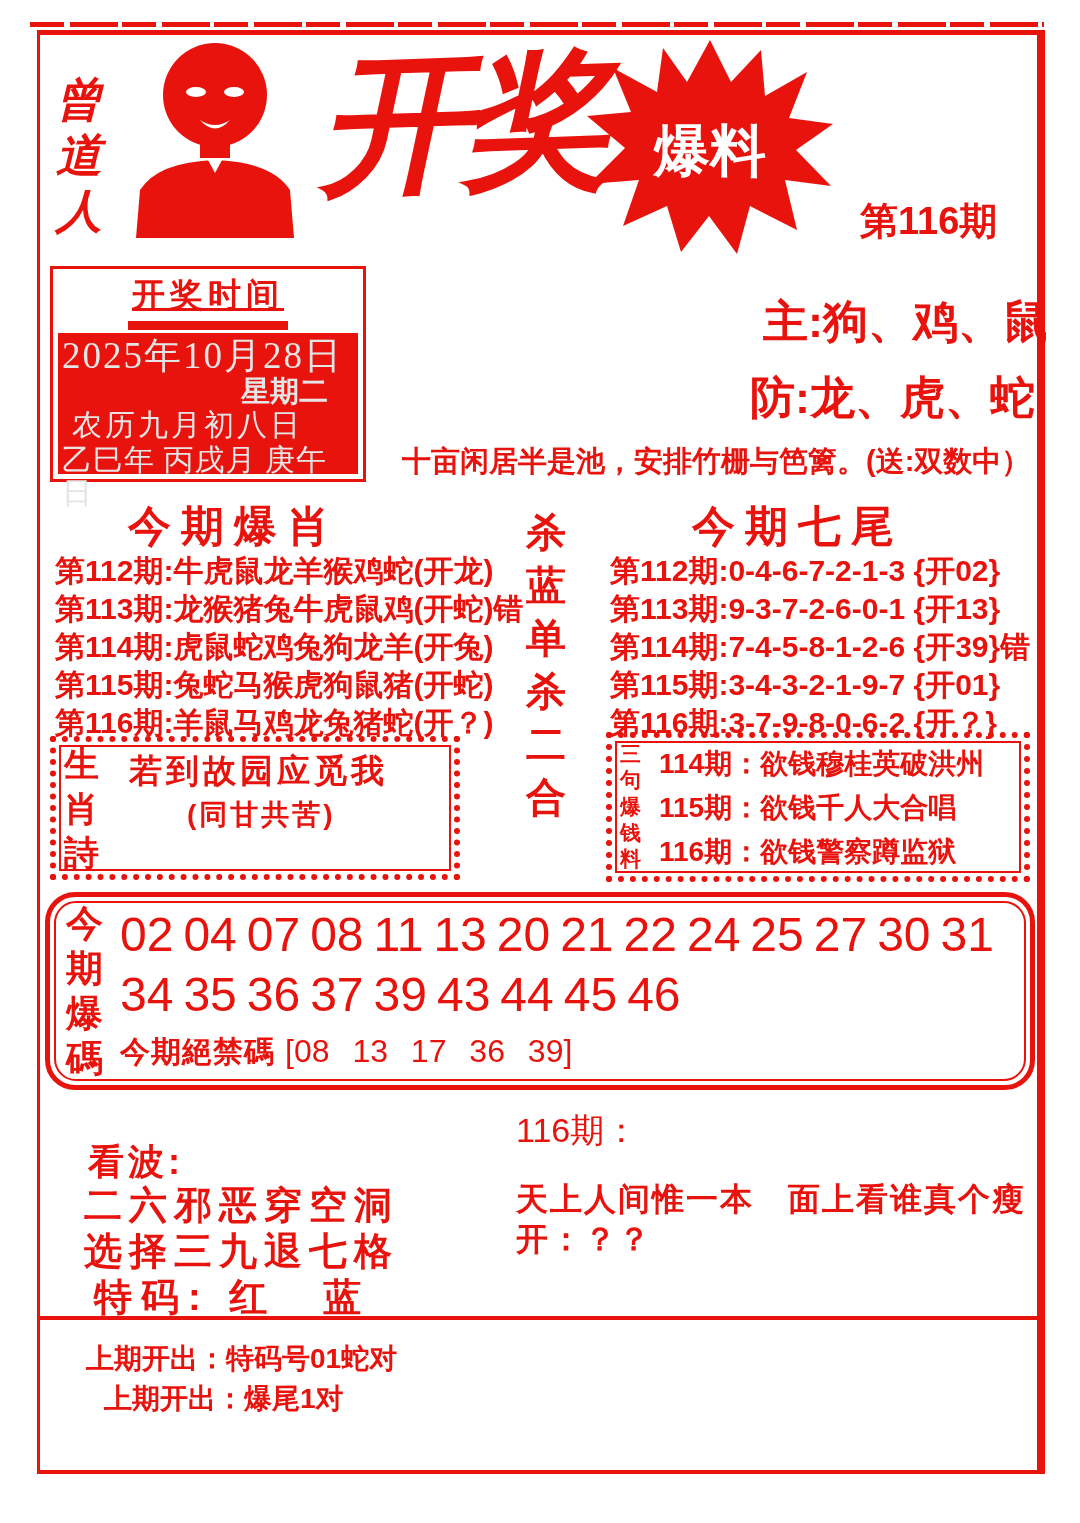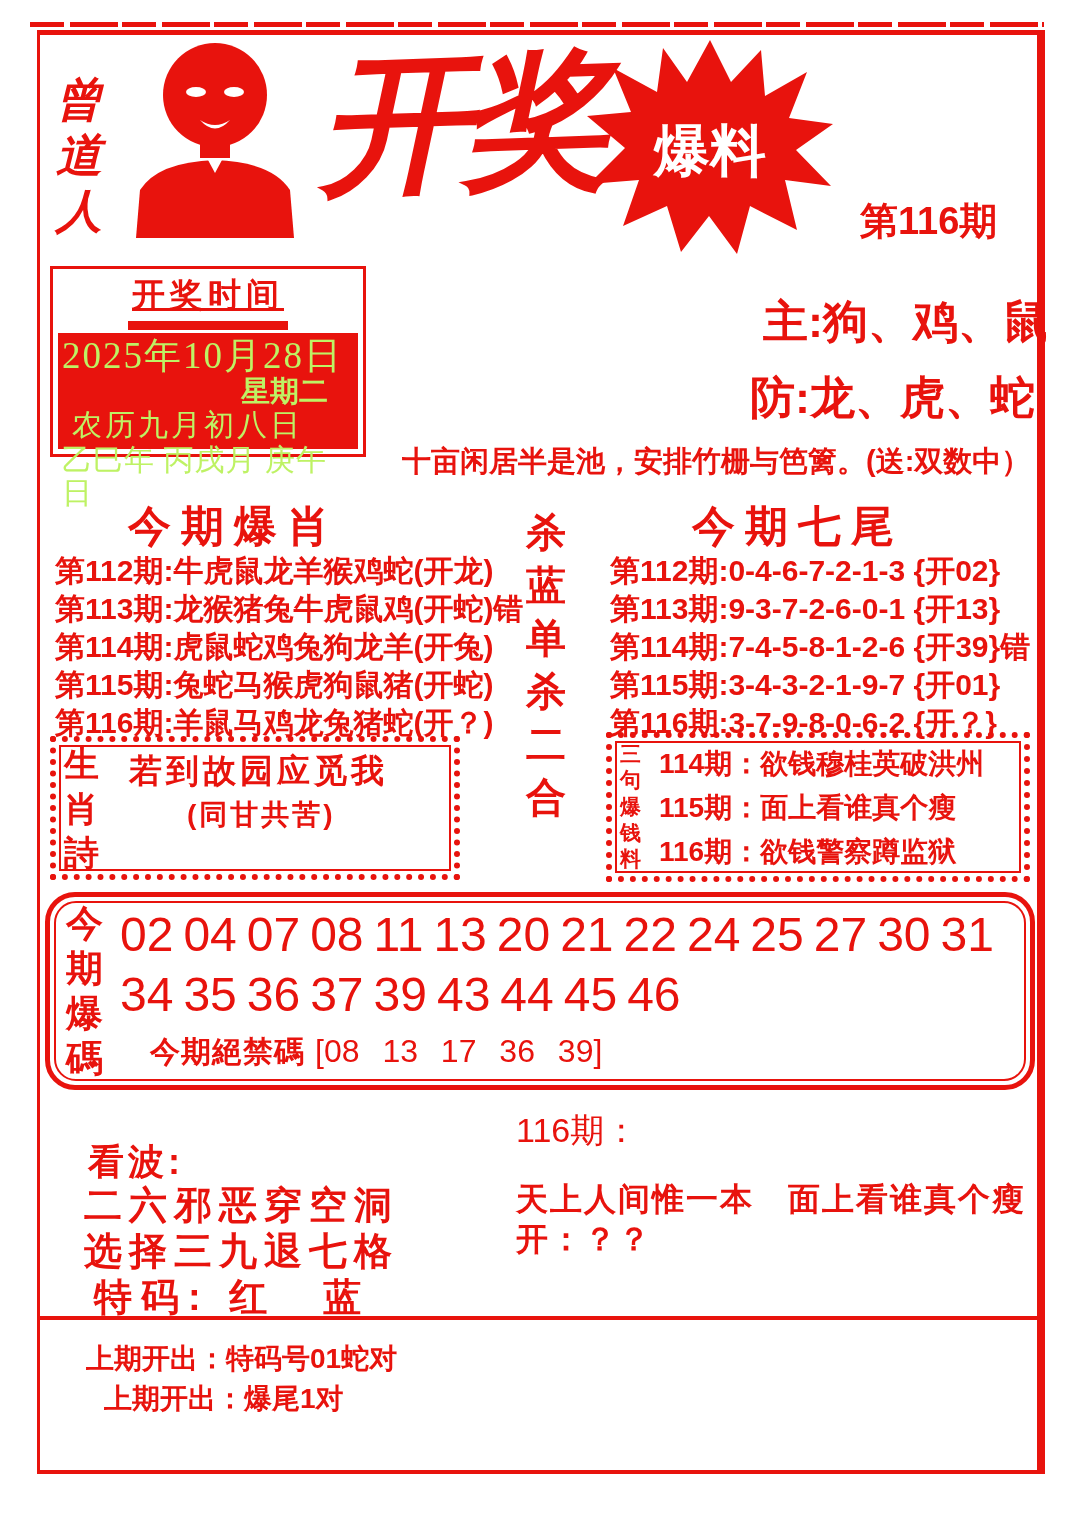--- a/index.html
+++ b/index.html
@@ -21,26 +21,26 @@
             font-family:"DejaVu Serif", serif; font-size:46px; font-weight:700; font-style:italic; line-height:1; }
   .portrait { position:absolute; left:118px; top:40px; }
   .title-kai { position:absolute; left:318px; top:46px; font-family:"DejaVu Serif", serif;
                font-size:150px; font-weight:900; font-style:italic; letter-spacing:-8px; line-height:1;
                transform:rotate(-2deg); }
   .burst { position:absolute; left:585px; top:38px; }
   .burst text { font-family:"DejaVu Serif", serif; font-weight:700; }
   .issue { position:absolute; left:860px; top:196px; font-size:38px; font-weight:600; }
 
   
-  .timebox { position:absolute; left:50px; top:266px; width:316px; height:191px; border:3px solid var(--red); }
+  .timebox { position:absolute; left:50px; top:266px; width:316px; height:216px; border:3px solid var(--red); }
   .timebox-head { text-align:center; font-size:33px; letter-spacing:5px; margin-top:4px; text-decoration:underline; }
   .bar { background:var(--red); margin:3px auto 0; }
   .bar1 { width:160px; height:9px; }
   .bar2 { width:215px; height:11px; }
-  .timeblock { position:absolute; left:5px; right:5px; top:64px; bottom:5px; background:var(--red); color:#bef264;
+  .timeblock { position:absolute; left:5px; right:5px; top:64px; bottom:5px; background:var(--red); color:#e5e5e5;
                font-family:"Liberation Serif", serif; padding:2px 4px; }
   .t-date { font-size:37px; line-height:1.12; letter-spacing:2px; }
   .t-week { font-size:29px; line-height:1.1; text-align:right; padding-right:26px; font-family:"Liberation Sans",sans-serif; font-weight:700; }
   .t-lunar { font-size:30px; line-height:1.15; padding-left:10px; letter-spacing:3px; }
   .t-gz { font-size:30px; line-height:1.1; letter-spacing:1px; }
 
   
   .ban { position:absolute; left:386px; top:298px; font-size:76px; font-weight:900; letter-spacing:2px; }
   .zhu { position:absolute; left:750px; top:292px; font-size:45px; font-weight:900;margin-left:13px; }
   .fang { position:absolute; left:750px; top:368px; font-size:45px; font-weight:900; }
@@ -72,21 +72,21 @@
 
   
   .numbox { position:absolute; left:45px; top:892px; width:990px; height:198px;
             border:5px solid var(--red); border-radius:30px; }
   .numbox-inner { position:absolute; inset:4px; border:2px solid var(--red); border-radius:22px; pointer-events:none; }
   .num-label { position:absolute; left:16px; top:8px; bottom:8px; display:flex; flex-direction:column;
                justify-content:space-between; font-size:37px; font-weight:800; line-height:1; }
   .numrow { position:absolute; left:70px; display:flex; gap:10px; font-size:48px; font-weight:500; line-height:1.1; }
   .numrow.r1 { top:12px; }
   .numrow.r2 { top:72px; }
-  .forbidden { position:absolute; left:70px; bottom:12px; display:flex; align-items:baseline; gap:10px;margin-left:30px; }
+  .forbidden { position:absolute; left:70px; bottom:12px; display:flex; align-items:baseline; gap:10px; }
   .f-label { font-size:30px; letter-spacing:1px; }
   .f-vals { font-size:32px; font-weight:500; word-spacing:14px; }
 
   
   .kanbo-h { position:absolute; left:88px; top:1138px; font-size:36px; font-weight:800; letter-spacing:4px; }
   .kanbo-1 { position:absolute; left:84px; top:1180px; font-size:38px; font-weight:800; letter-spacing:7px; }
   .kanbo-2 { position:absolute; left:84px; top:1226px; font-size:38px; font-weight:800; letter-spacing:7px; }
   .kanbo-3 { position:absolute; left:94px; top:1272px; font-size:38px; font-weight:800; letter-spacing:9px; }
 
   .tip-h { position:absolute; left:516px; top:1108px; font-size:34px; font-weight:500; }
@@ -190,21 +190,21 @@
     <div class="chain-inner"></div>
     <div class="money-label">
       <span>三</span>
       <span>句</span>
       <span>爆</span>
       <span>钱</span>
       <span>料</span>
     </div>
     <div class="money-rows">
       <div class="money-row">114期：欲钱穆桂英破洪州</div>
-      <div class="money-row">115期：面上看谁真个瘦</div>
+      <div class="money-row">115期：欲钱千人大合唱</div>
       <div class="money-row">116期：欲钱警察蹲监狱</div>
     </div>
   </div>
 
   <div class="numbox">
     <div class="numbox-inner"></div>
     <div class="num-label">
       <span>今</span>
       <span>期</span>
       <span>爆</span>

